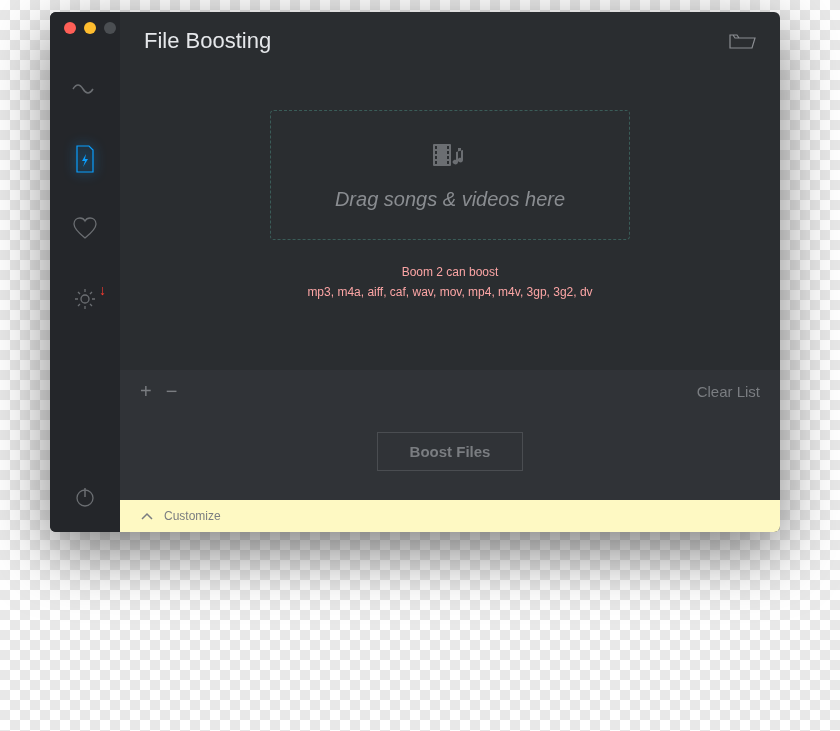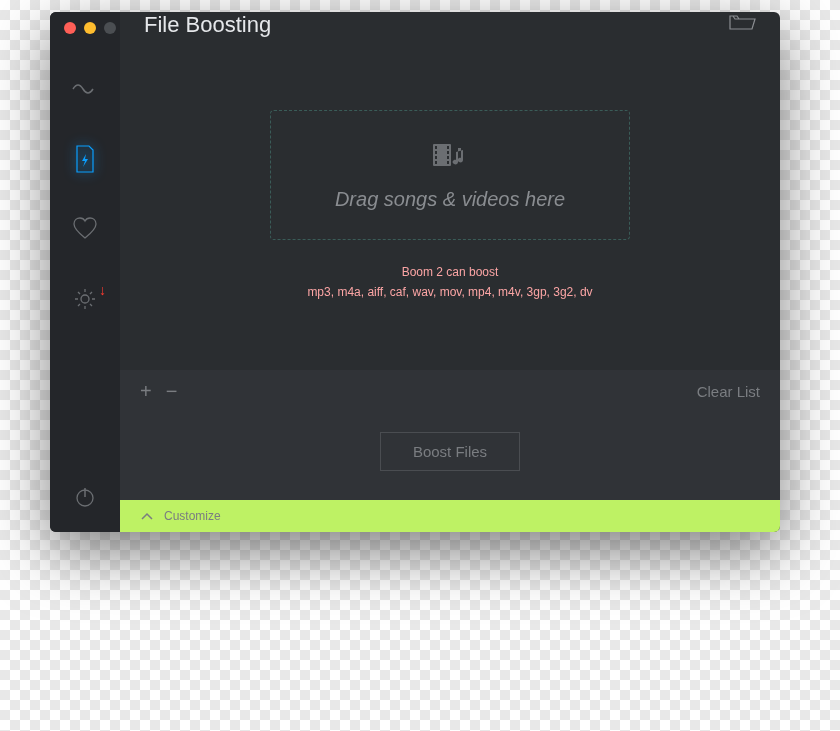--- a/index.html
+++ b/index.html
@@ -65,21 +65,21 @@
     }
     .side-bottom { margin-top: auto; margin-bottom: 20px; }
     .main {
       flex: 1;
       display: flex;
       flex-direction: column;
     }
     .header {
       height: 58px;
       display: flex;
-      align-items: flex-start;
+      align-items: center;
       padding: 0 24px;
       color: #e5e7ea;
       font-size: 22px;
       font-weight: 200;
     }
     .header-spacer { flex: 1; }
     .folder-icon { stroke: #8a8d91; fill: none; }
     .content {
       flex: 1;
       display: flex;
@@ -117,27 +117,27 @@
     .plus-minus { display: flex; gap: 14px; }
     .pm-btn { cursor: pointer; font-size: 20px; color: #7a7d81; }
     .clear-list { margin-left: auto; font-size: 15px; cursor: pointer; }
     .boost-row { flex:1; display:flex; align-items:center; justify-content:center; }
     .boost-button {
       border: 1px solid #4a4d51;
       color: #7a7d81;
       background: transparent;
       padding: 10px 32px;
       font-size: 15px;
-      font-weight: 400;
+      font-weight: 700;
       cursor: pointer;
       font-family: inherit;
     }
     .customize-bar {
       height: 32px;
-      background: #bef264;
+      background: #fef9c3;
       display: flex;
       align-items: center;
       padding-left: 20px;
       color: #7a7d81;
       font-size: 12px;
       gap: 10px;
       cursor: pointer;
     }
   </style>
 </head>

